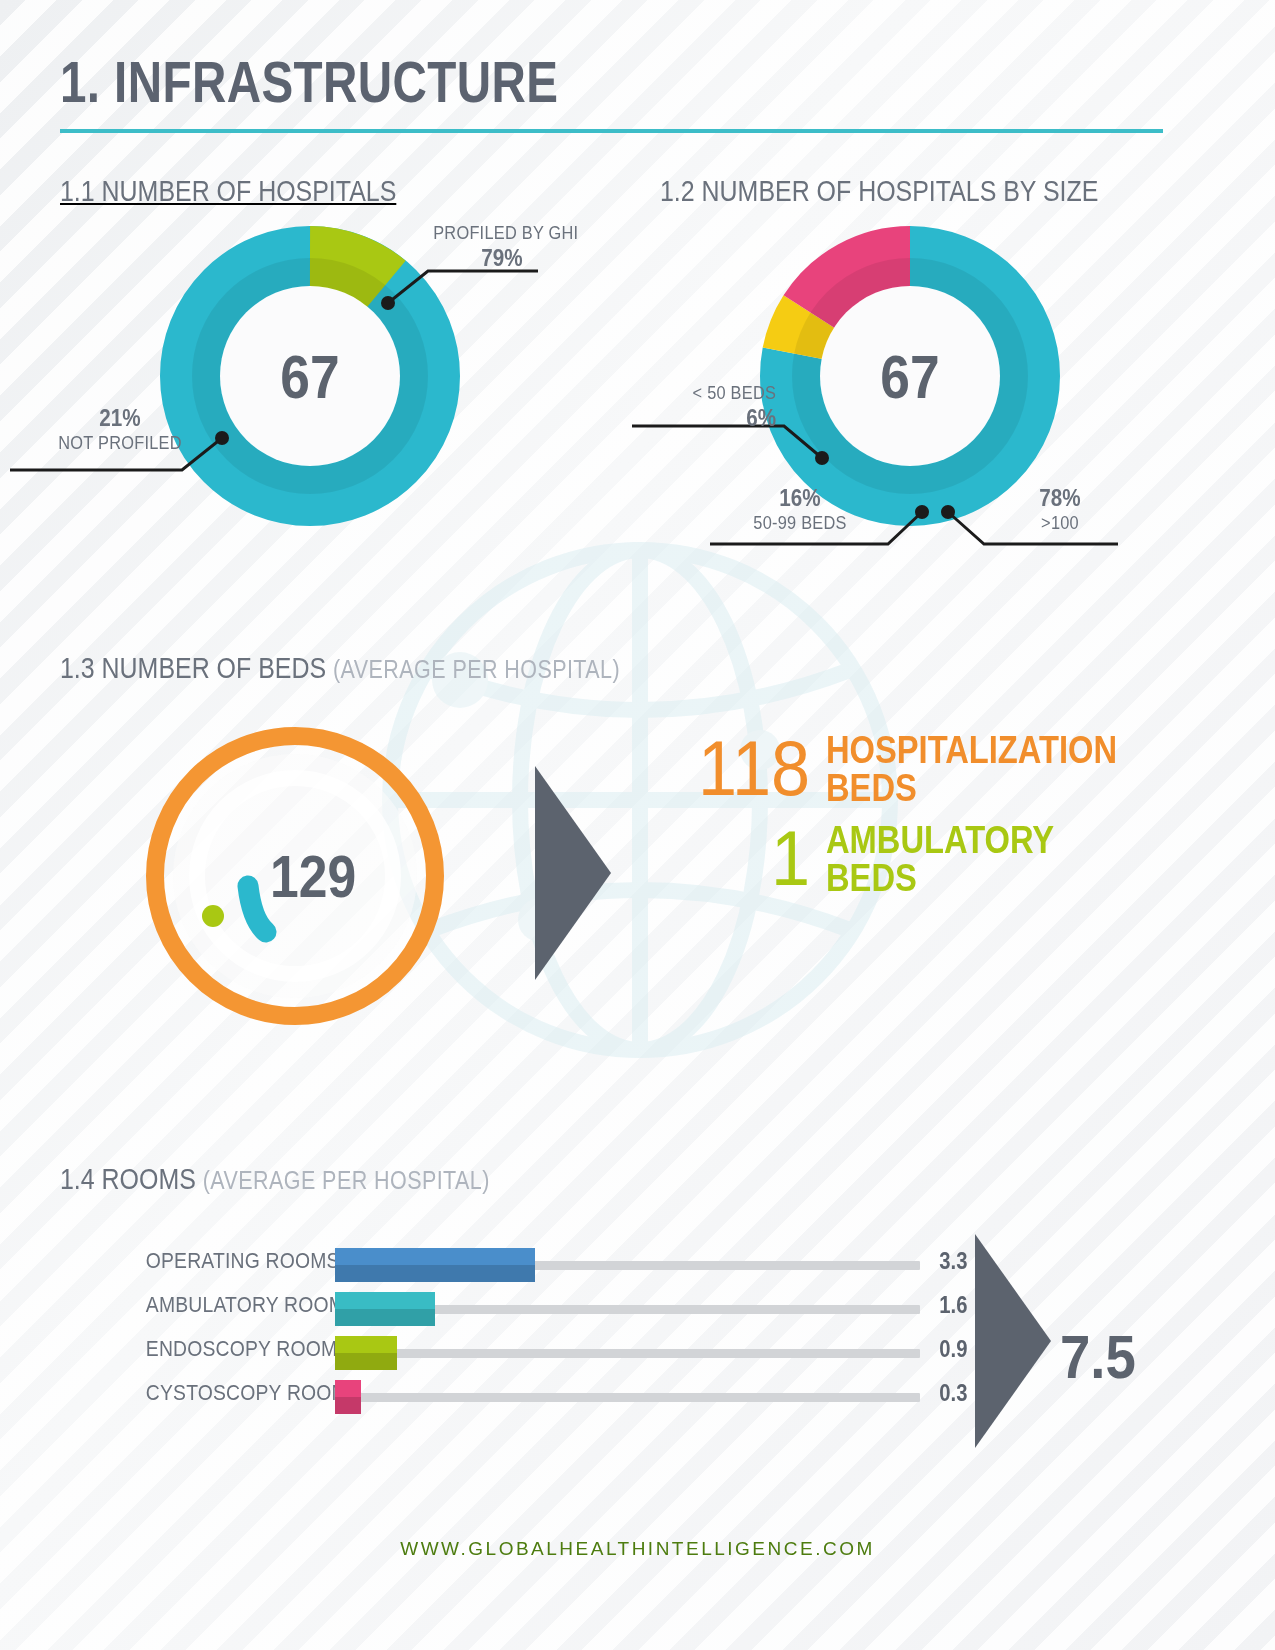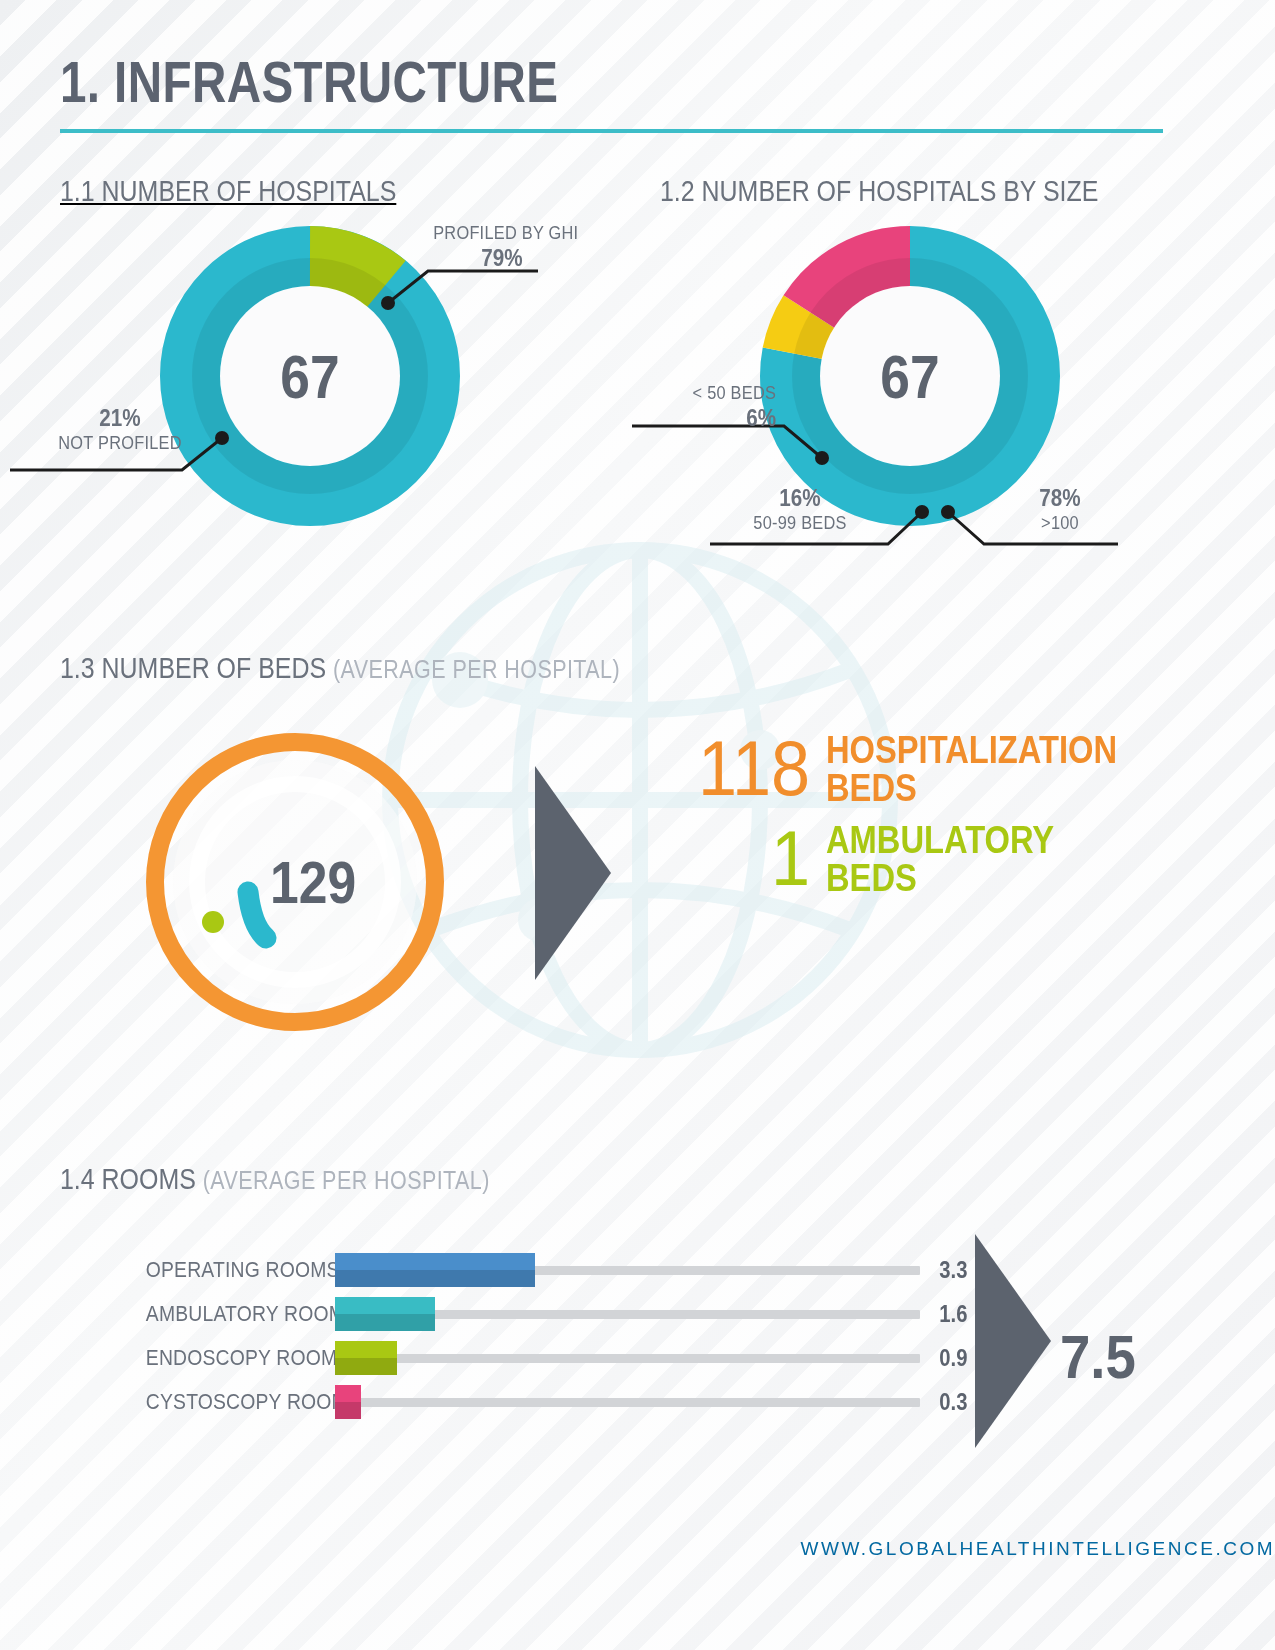--- a/index.html
+++ b/index.html
@@ -85,21 +85,21 @@
     transform-origin:right center;
   }
   .stat .lab{
     font-family:"Liberation Sans Narrow","Liberation Sans",sans-serif;
     font-weight:bold; font-size:38px; line-height:1.0; margin-left:16px;
     transform:scaleX(.86); transform-origin:left center; white-space:nowrap;
   }
 
   
   .rooms-area{ position:relative; margin-top:30px; height:300px; }
-  .bar-row{ display:flex; align-items:center; height:44px; }
+  .bar-row{ display:flex; align-items:flex-start; height:44px; }
   .bar-row .name{
     width:215px; text-align:right; padding-right:16px;
     font-family:"Liberation Sans Narrow","Liberation Sans",sans-serif;
     font-size:22px; color:#6a717c; letter-spacing:.2px;
     transform:scaleX(.88); transform-origin:right center; white-space:nowrap;
   }
   .track{ position:relative; width:585px; height:34px; display:flex; align-items:center; }
   .track .rail{ position:absolute; left:0; right:0; height:9px; background:#d2d4d7; border-radius:1px; }
   .track .fill{ position:relative; height:34px; }
   .track .fill .top{ height:17px; }
@@ -111,23 +111,23 @@
     transform-origin:left center;
   }
   .arrow-big{ position:absolute; left:915px; top:8px; }
   .total-num{
     position:absolute; left:1000px; top:95px;
     font-family:"Liberation Sans Narrow","Liberation Sans",sans-serif;
     font-weight:bold; font-size:62px; color:#5c636e; transform:scaleX(.88);
     transform-origin:left center;
   }
   .footer{
-    position:absolute; left:0; right:0; bottom:90px; text-align:right;
-    font-family:"Liberation Sans Narrow","Liberation Sans",sans-serif;
-    font-size:19px; color:#0369a1; letter-spacing:2.5px;
+    position:absolute; left:0; right:0; bottom:90px; text-align:center;
+    font-family:"Liberation Sans Narrow","Liberation Sans",sans-serif;
+    font-size:19px; color:#4d7c0f; letter-spacing:2.5px;
   }
 </style>
 </head>
 <body>
 
 <div class="bg-texture"></div>
 
 <svg class="globe-wm" viewBox="0 0 600 600">
   <g fill="none" stroke="#dceef2" stroke-width="16">
     <circle cx="300" cy="300" r="250"></circle>
@@ -236,21 +236,21 @@
     </div>
   </div>
 
   <div class="sec-head" style="margin-top:66px;">
     <span>1.3 NUMBER OF BEDS</span>
     <span class="sub">(AVERAGE PER HOSPITAL)</span>
   </div>
 
   <div class="beds-area">
 
-    <div style="position:absolute; left:80px; top:16px; width:310px; height:310px;text-align:right;">
+    <div style="position:absolute; left:80px; top:10px; width:310px; height:310px;text-align:right;">
       <svg viewBox="0 0 310 310" width="310" height="310">
         <circle cx="155" cy="155" r="140" fill="none" stroke="#f49633" stroke-width="18"></circle>
         <circle cx="155" cy="155" r="122" fill="#fbfcfc" opacity=".55"></circle>
         <circle cx="155" cy="155" r="98" fill="none" stroke="#ffffff" stroke-width="16" opacity=".8"></circle>
 
         <path d="M108 165 q4 34 18 46" stroke="#2bb8cd" stroke-width="21" stroke-linecap="round" fill="none"></path>
         <circle cx="73" cy="195" r="11" fill="#a9c813"></circle>
       </svg>
       <div style="position:absolute; inset:0; display:flex; align-items:center; justify-content:center;
                   font-family:'Liberation Sans Narrow','Liberation Sans',sans-serif; font-weight:bold;

